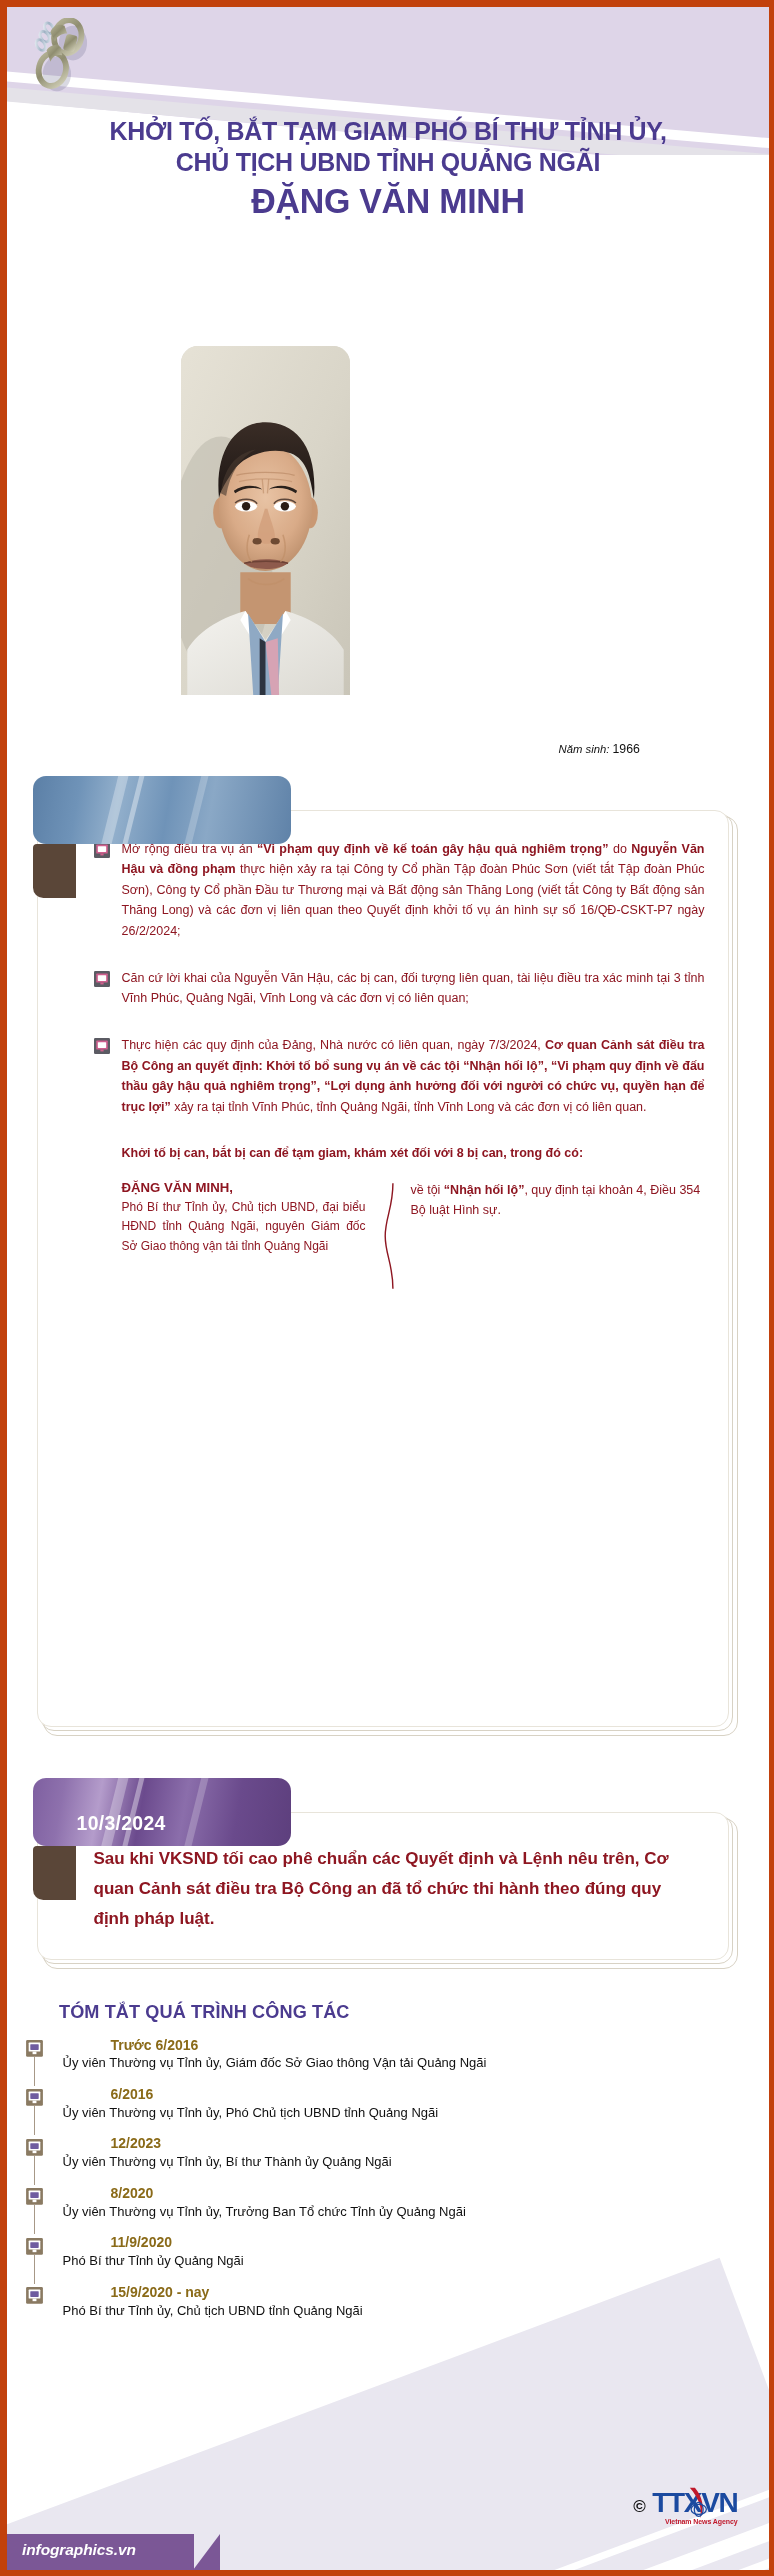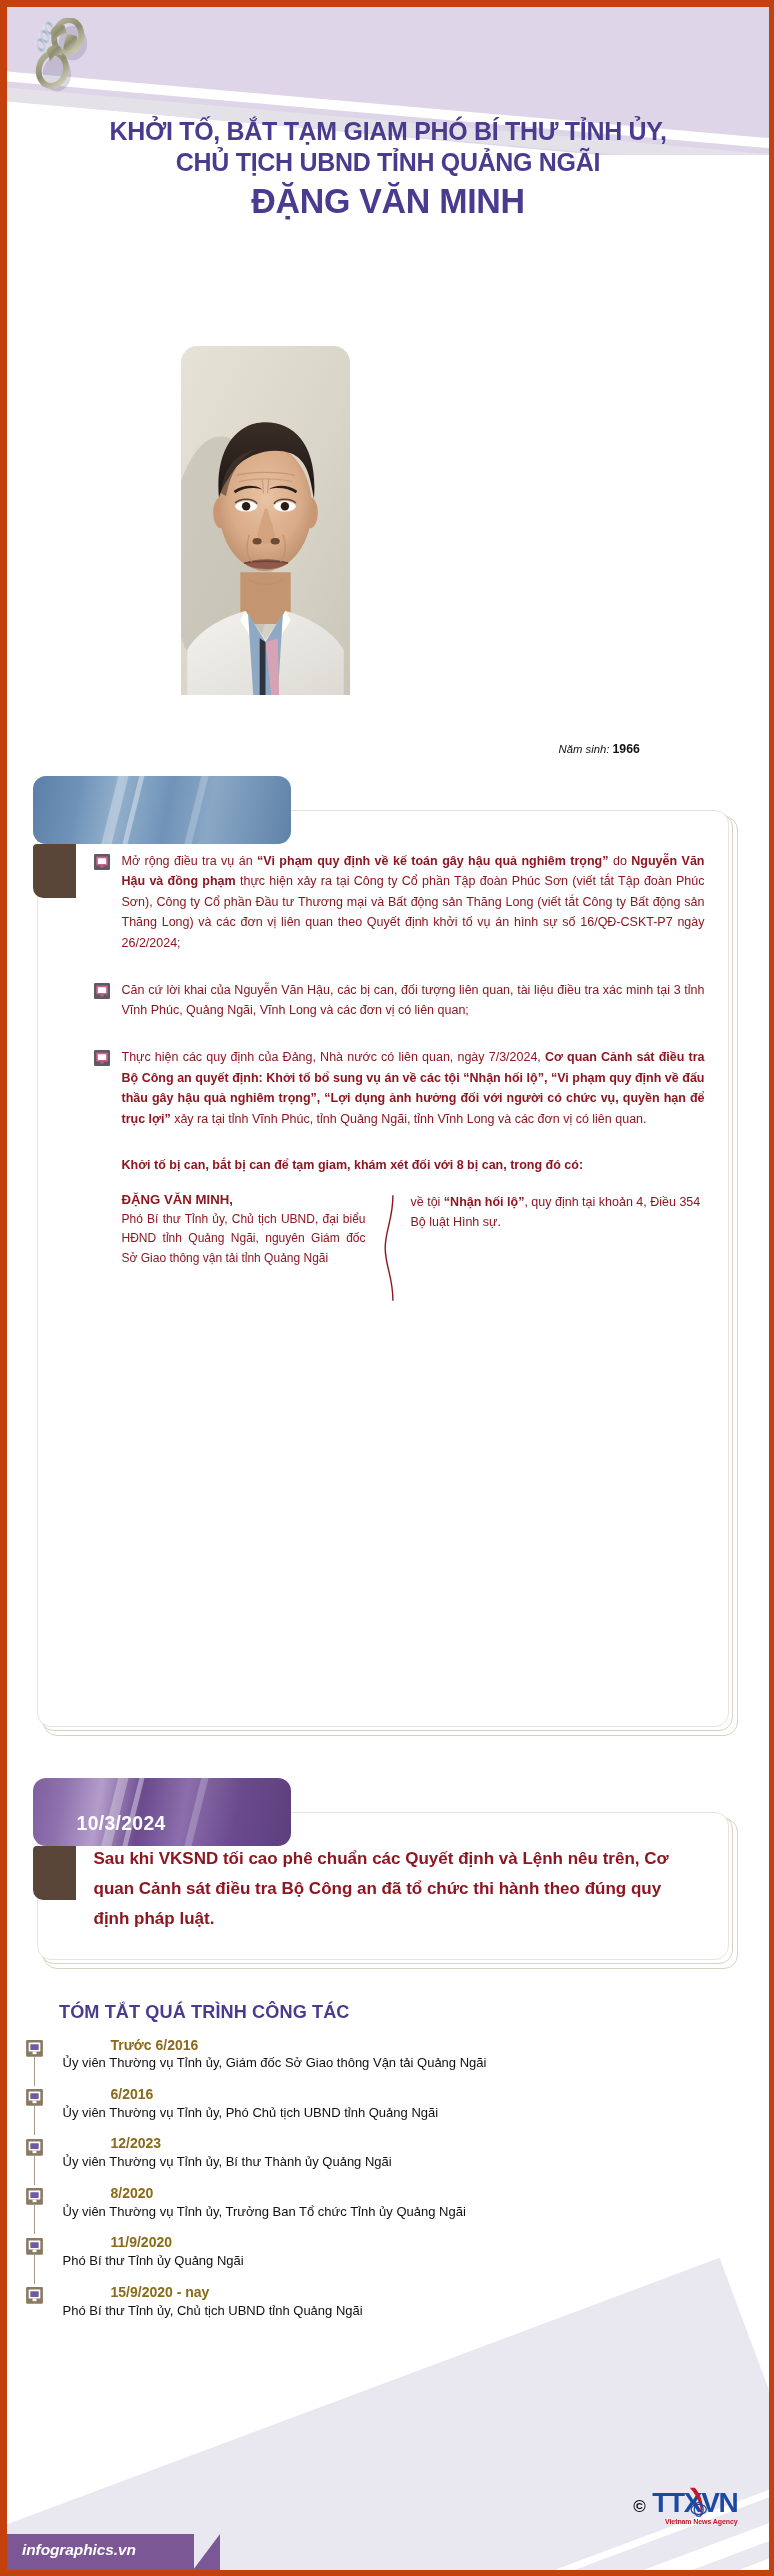--- a/index.html
+++ b/index.html
@@ -67,21 +67,21 @@
     overflow:hidden; position:relative;
     background:#dcd8cd;
   }
   .portrait svg { display:block; width:100%; height:100%; }
 
   .birth {
     position:absolute; left:552px; top:735px;
     font-size:11.3px; font-style:italic; color:#111;
     white-space:nowrap;
   }
-  .birth b { font-style:normal; font-weight:bold; font-size:12.3px; }
+  .birth b { font-style:normal; font-weight:normal; font-size:12.3px; }
 
   
   .card { position:absolute; }
   .card .shadow-a, .card .shadow-b {
     position:absolute; border:1px solid #d8d2c4; border-radius:14px; background:transparent;
   }
   .card .body {
     position:absolute; left:0; top:0; right:0; bottom:0;
     background:#ffffff; border-radius:14px;
     border:0.6px solid #e8e4da;
@@ -98,21 +98,21 @@
   .tab .gloss2 { position:absolute; left:38%; top:-20%; width:4.5px; height:140%; background:rgba(255,255,255,.38); transform:rotate(14deg); }
   .tab .gloss3 { position:absolute; left:62%; top:-20%; width:6.5px; height:140%; background:rgba(255,255,255,.22); transform:rotate(14deg); }
   .tab .tablabel {
     position:absolute; left:44px; bottom:10.3px; color:#fff;
     font-size:19.4px; font-weight:bold; letter-spacing:0.3px;
   }
   .tabfold {
     position:absolute; left:-3.9px; top:34px; width:43px; height:54px;
     background:#5a4638; border-radius:3.9px 0 0 10.3px; z-index:4;
   }
-  .blist { position:absolute; left:56px; top:40px; right:23px; }
+  .blist { position:absolute; left:56px; top:28px; right:23px; }
   .bitem { position:relative; padding-left:28px; margin-bottom:17.4px; }
   .bicon {
     position:absolute; left:0; top:3.2px; width:16px; height:16px;
   }
   .btxt {
     font-size:12.5px; line-height:1.65; color:#8e1621; text-align:justify;
   }
   .btxt b { font-weight:bold; }
   .para {
     font-size:12.5px; line-height:1.65; color:#8e1621; font-weight:bold;

